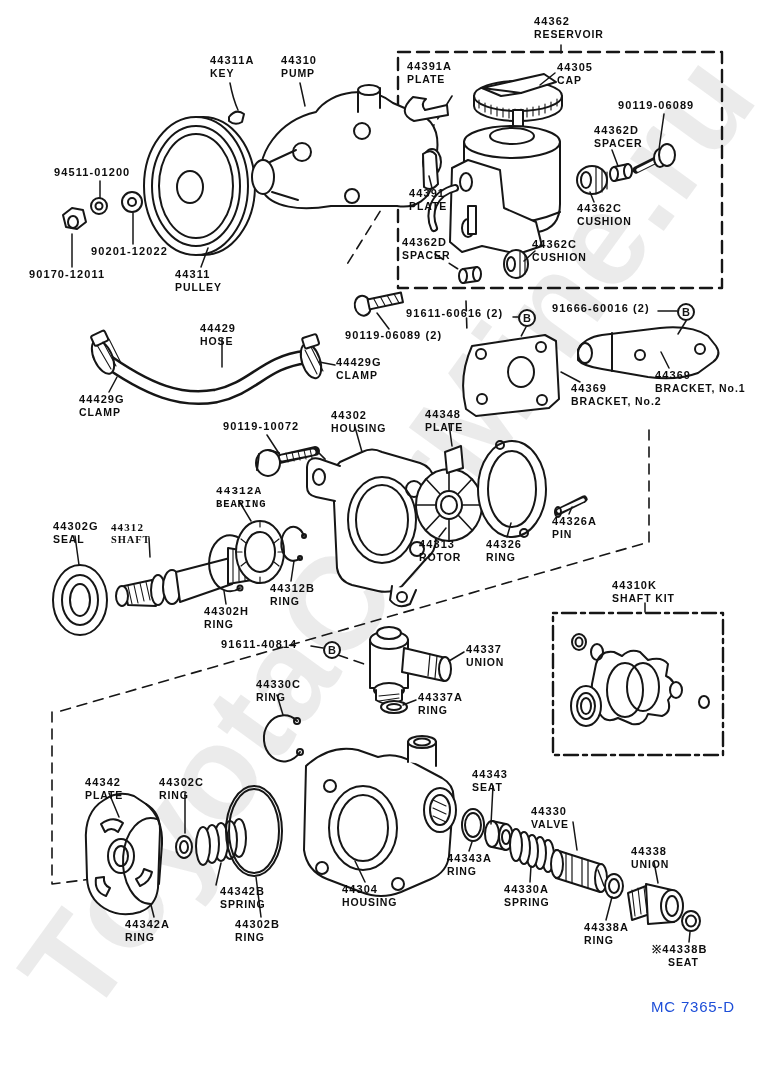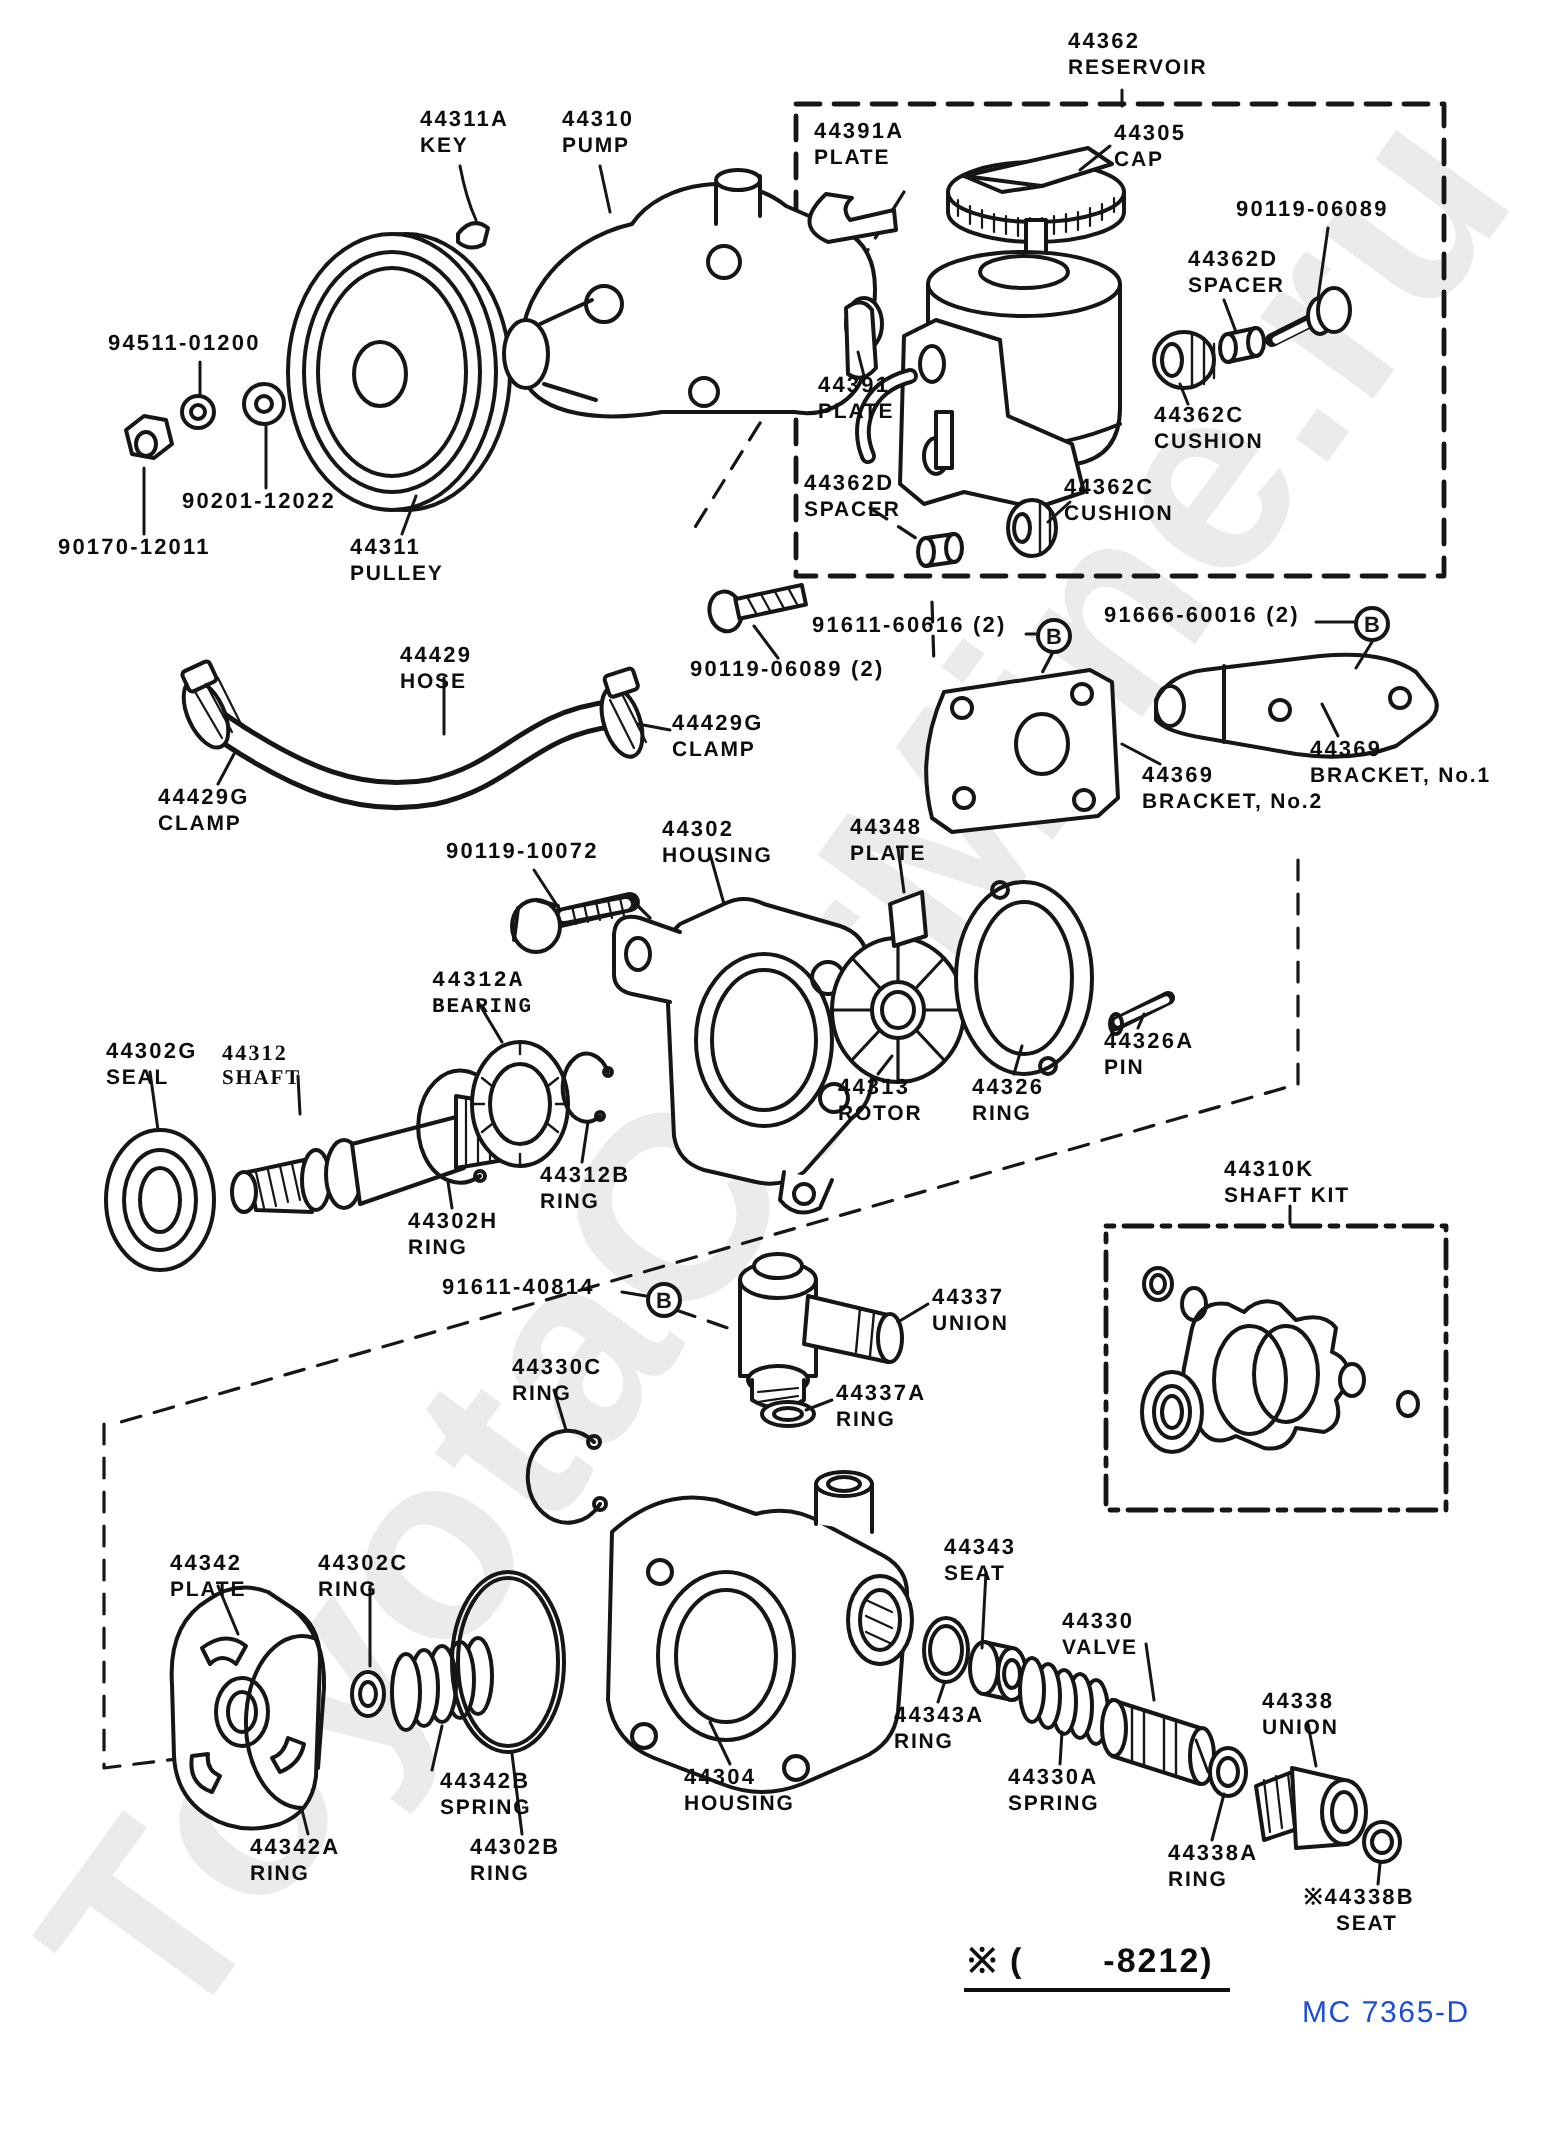--- a/index.html
+++ b/index.html
@@ -600,17 +600,16 @@
       <div class="lbl" style="left: 584px; top: 922px;">
         <span class="code">44338A</span>
         <span class="sub">RING</span>
       </div>
       <div class="lbl" style="left: 652px; top: 944px;">
         <span class="code">※44338B</span>
         <span class="sub" style="margin-left: 16px;">SEAT</span>
       </div>
     </div>
 
-  <div class="footnote" style="left:482px;top:968px;">※ (       -8212)</div>
 
   <div class="mc" style="left:651px;top:998px;">MC 7365-D</div>
 
 </div>
 
 </body></html>

